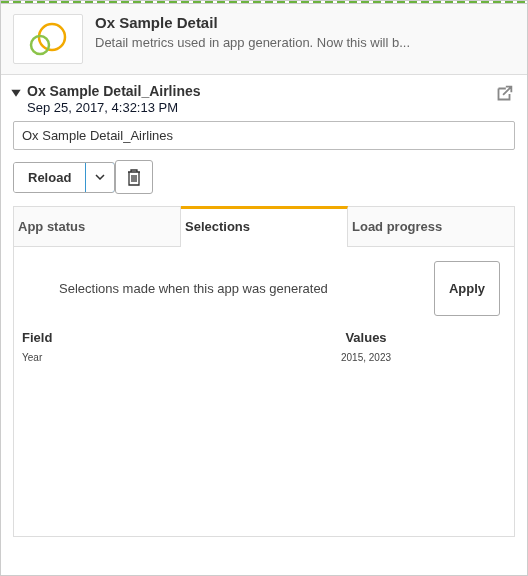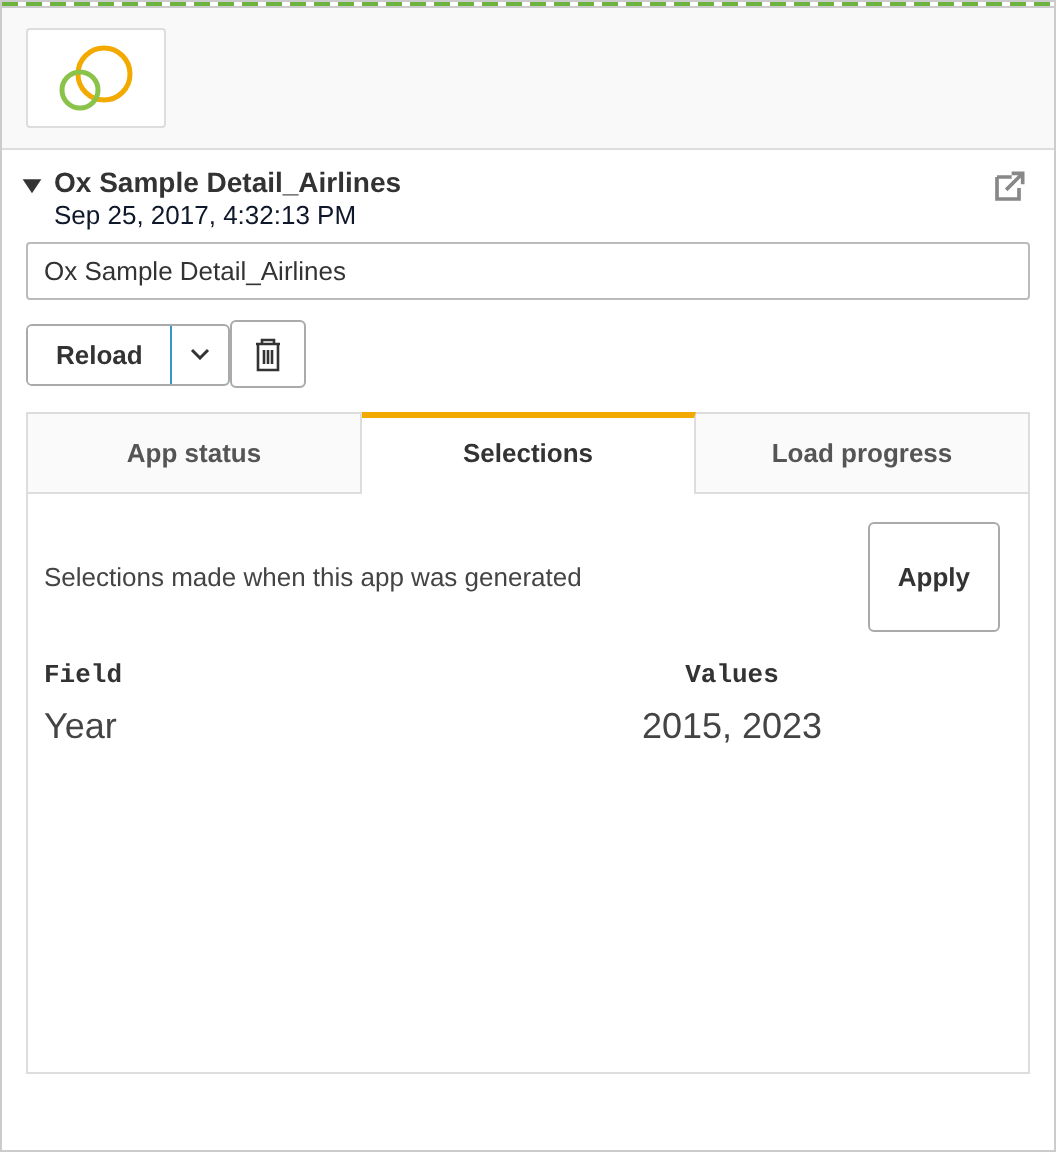--- a/index.html
+++ b/index.html
@@ -116,21 +116,20 @@
     justify-content: center;
   }
   .tabs {
     display: flex;
     margin: 0 12px;
     border: 1px solid #ddd;
     background: #fafafa;
   }
   .tab {
     flex: 1;
-    text-align: center;
     padding: 12px 4px;
     font-size: 13px;
     font-weight: bold;
     color: #555;
     cursor: pointer;
     border-right: 1px solid #ddd;
   }
   .tab:last-child { border-right: none; }
   .tab.active {
     background: #fff;
@@ -154,58 +153,61 @@
     padding: 14px 14px 14px 8px;
     height: 290px;
     background: #fff;
   }
   .content-head {
     display: flex;
     align-items: center;
     justify-content: space-between;
     margin-bottom: 14px;
   }
-  .content-desc { font-size: 13px; color: #444; }
+  .content-desc { font-size: 13px; color: #444; margin-left: 37px; }
   .apply-btn {
     border: 1px solid #aaa;
     background: #fff;
     padding: 19px 14px;
     font-size: 13px;
     font-weight: bold;
     border-radius: 3px;
     cursor: pointer;
   }
   .sel-header {
     display: flex;
     font-weight: bold;
     font-size: 13px;
     margin-bottom: 6px;
-    font-family: Liberation Mono, monospace;
   }
   .col-field { width: 210px; flex-shrink: 0; }
   .col-values { flex: 1; text-align: center; }
   .sel-row {
     display: flex;
-    font-size: 18px;
+    font-size: 10px;
     color: #444;
     margin-bottom: 6px;
     line-height: 1.35;
   }
 </style>
 </head>
 <body>
 
 <div class="top-edge"></div>
 
 <div class="header">
   <div class="thumb">
     <svg viewBox="0 0 44 40">
       <circle cx="26" cy="18" r="13" fill="none" stroke="#f2a900" stroke-width="2.5"></circle>
       <circle cx="14" cy="26" r="9" fill="none" stroke="#8bc34a" stroke-width="2.5"></circle>
     </svg>
+  </div>
+  <div class="header-text">
+    <div class="app-title">Ox Sample Detail</div>
+    <div class="app-desc">Detail metrics used in app generation. Now this will b...</div>
   </div>
 </div>
 
 <div class="detail-row">
   <svg class="collapse-arrow" viewBox="0 0 12 12">
     <path d="M2 4 L10 4 L6 10 Z" fill="#333"></path>
   </svg>
   <div class="detail-info">
     <div class="detail-name">Ox Sample Detail_Airlines</div>
     <div class="detail-time">Sep 25, 2017, 4:32:13 PM</div>

